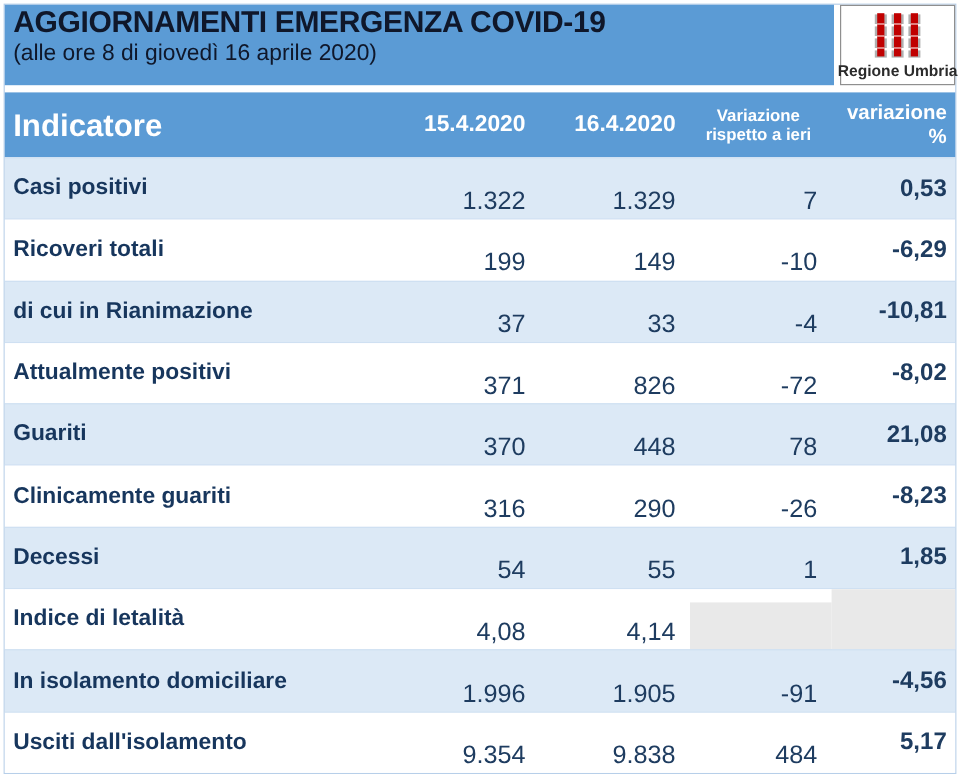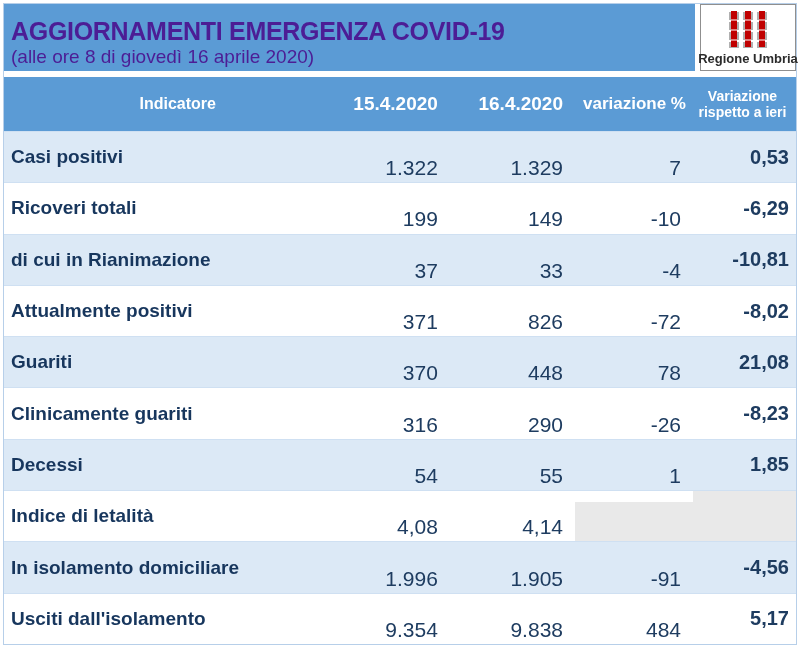--- a/index.html
+++ b/index.html
@@ -2,31 +2,31 @@
 <html><head>
 <meta charset="utf-8">
 <style>
   html,body{margin:0;padding:0;background:#fff;}
   body{width:800px;height:648px;overflow:hidden;font-family:"Liberation Sans",sans-serif;}
   .page{width:800px;height:648px;box-sizing:border-box;padding:3px;}
   .frame{height:100%;box-sizing:border-box;border:1px solid #b7cfe9;display:flex;flex-direction:column;background:#fff;}
 
   
   .band{display:flex;align-items:stretch;height:67px;margin-bottom:6px;flex:0 0 auto;}
-  .band-blue{flex:1;background:#5b9bd5;color:#4c1d95;padding:13px 0 0 7px;overflow:hidden;}
+  .band-blue{flex:1;background:#5b9bd5;color:#0f172a;padding:1px 0 0 7px;overflow:hidden;}
   .band-title{font-size:25px;font-weight:bold;letter-spacing:-0.3px;line-height:1.15;white-space:nowrap;}
   .band-sub{font-size:19px;font-weight:normal;line-height:1.2;white-space:nowrap;}
   .logo-box{width:96px;margin-left:5px;background:#fff;border:1px solid #8f8f8f;display:flex;flex-direction:column;align-items:center;justify-content:center;box-sizing:border-box;}
   .logo-text{font-size:13px;font-weight:bold;color:#2b2b2b;margin-top:2px;white-space:nowrap;}
 
   
   .grid-row{display:grid;grid-template-columns:43% 13.3% 15.8% 14.9% 13%;align-items:center;}
   .thead{background:#5b9bd5;color:#fff;height:54px;flex:0 0 auto;}
   .th{font-weight:bold;}
-  .th-indicator{font-size:16px;padding-left:7px;text-align:center;}
+  .th-indicator{font-size:26px;padding-left:7px;text-align:left;}
   .th-date{font-size:19px;text-align:right;padding-right:12px;}
   .th-var{font-size:14px;text-align:center;line-height:1.15;padding-right:4px;}
   .th-pct{font-size:17px;text-align:right;padding-right:7px;}
 
   .tbody{flex:1;display:flex;flex-direction:column;}
   .row{flex:1;background:#fff;}
   .row.banded{background:#dce9f6;border-top:1px solid #cfe0f2;border-bottom:1px solid #cfe0f2;box-sizing:border-box;}
   .cell{color:#1e3c60;}
   .cell-label{font-weight:bold;font-size:19px;color:#17365d;padding-left:7px;text-align:left;white-space:nowrap;}
   .cell-num{font-size:21px;text-align:right;padding-right:12px;margin-top:22px;}
@@ -80,25 +80,25 @@
           </g>
         </svg>
         <div class="logo-text">Regione Umbria</div>
       </div>
     </div>
 
     <div class="grid-row thead">
       <div class="th th-indicator">Indicatore</div>
       <div class="th th-date">15.4.2020</div>
       <div class="th th-date">16.4.2020</div>
-      <div class="th th-pct">variazione %</div>
       <div class="th th-var">
         <div>Variazione</div>
         <div>rispetto a ieri</div>
       </div>
+      <div class="th th-pct">variazione %</div>
     </div>
 
     <div class="tbody" id="tbody">
         <div class="grid-row row banded">
           <div class="cell cell-label">Casi positivi</div>
           <div class="cell cell-num">1.322</div>
           <div class="cell cell-num">1.329</div>
           <div class="cell cell-num">7</div>
           <div class="cell cell-pct">0,53</div>
         </div>

